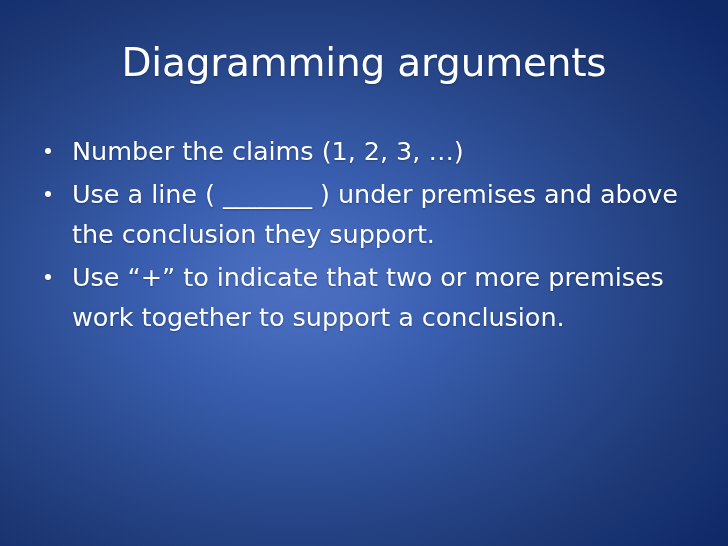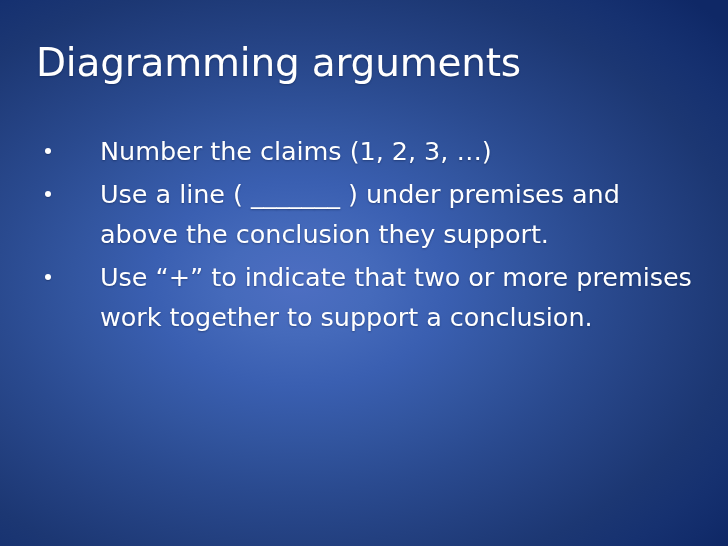--- a/index.html
+++ b/index.html
@@ -35,21 +35,21 @@
         #122c6b 95%,
         #0f2866 100%);
   }
 
   
   .title-block {
     position: absolute;
     left: 36px;
     top: 40px;
     width: 656px;
-    text-align: left;
+    text-align: center;
   }
   .title {
     display: block;
     color: #ffffff;
     font-size: 39px;
     font-weight: 400;
     line-height: 46px;
     letter-spacing: -0.2px;
     white-space: nowrap;
     text-shadow: 0 1px 2px rgba(8, 22, 58, 0.40);
@@ -82,21 +82,20 @@
     top: 17px;
     width: 6px;
     height: 6px;
     border-radius: 50%;
     background: #ffffff;
     box-shadow: 0 1px 1px rgba(8, 22, 58, 0.35);
   }
 
   .bullet-item .text {
     display: block;
-    margin-left: 28px;
   }
 </style>
 </head>
 <body>
 
 <div class="slide">
 
   <div class="title-block">
     <span class="title">Diagramming arguments</span>
   </div>

